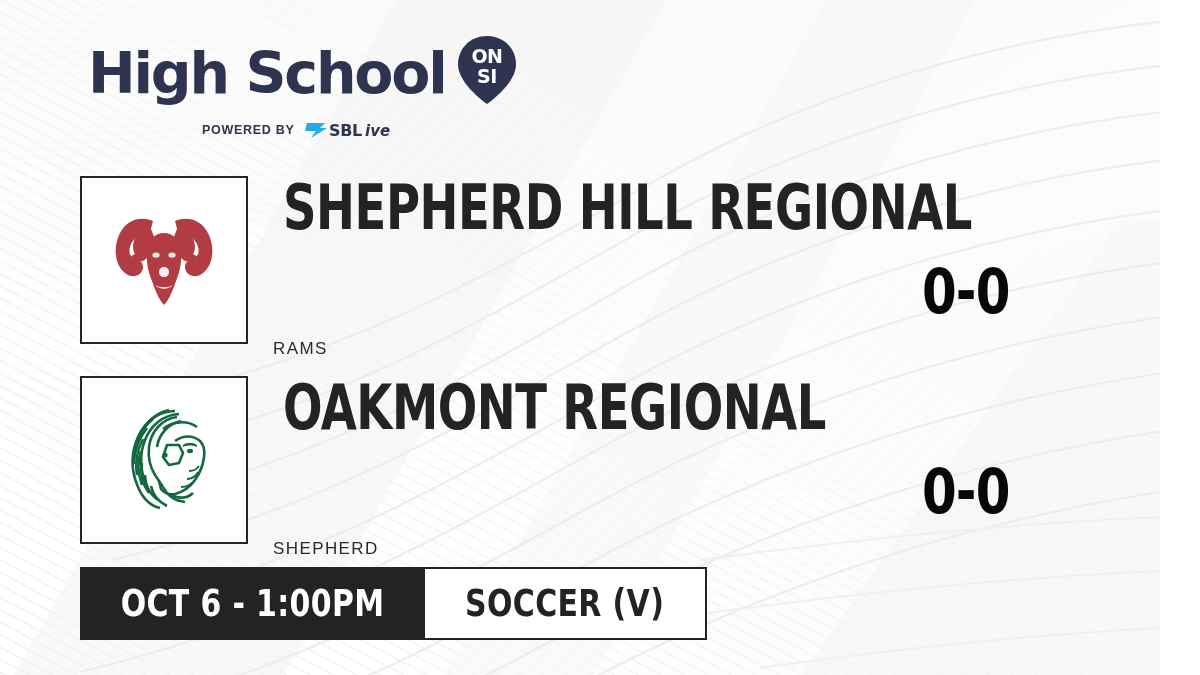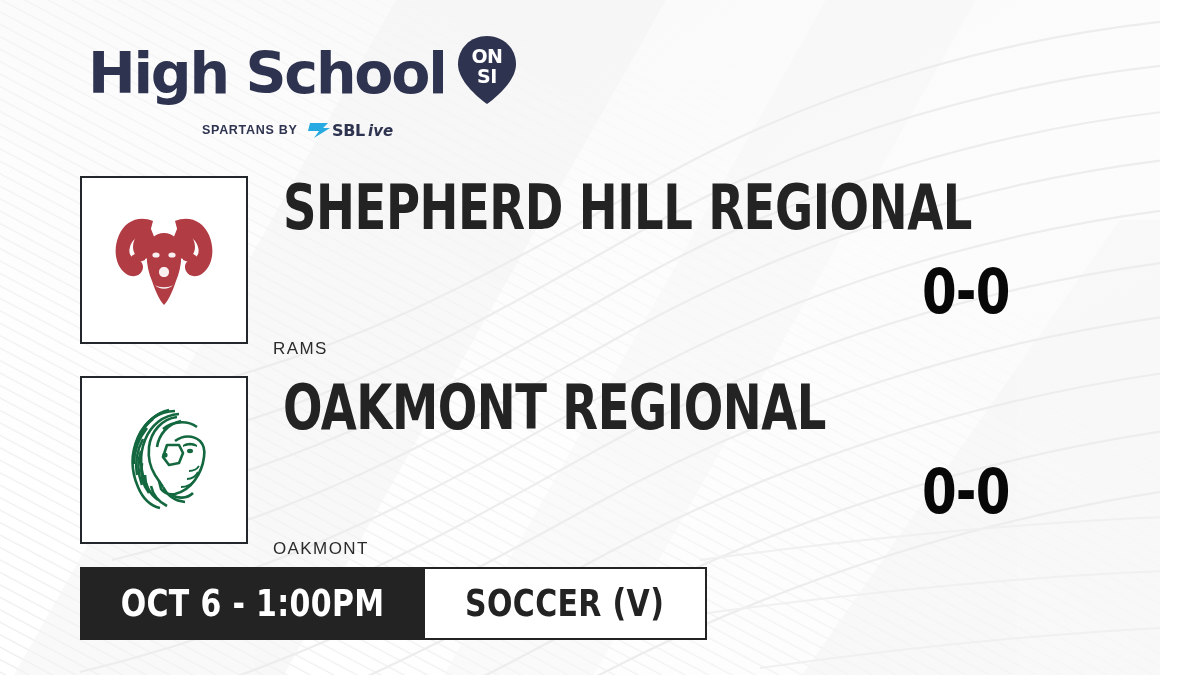--- a/index.html
+++ b/index.html
@@ -233,21 +233,21 @@
       <div id="brand-wordmark">High School</div>
       <div id="brand-pin">
         <svg width="62" height="72" viewBox="0 0 62 72" aria-hidden="true">
           <path d="M31 2 C14.5 2 2 14.4 2 30.2 C2 46 20 62 31 70 C42 62 60 46 60 30.2 C60 14.4 47.5 2 31 2 Z" fill="#2e3350"></path>
           <text x="31" y="29" text-anchor="middle" font-family="DejaVu Sans, sans-serif" font-size="19" font-weight="bold" fill="#ffffff" letter-spacing="-0.5">ON</text>
           <text x="31" y="49" text-anchor="middle" font-family="DejaVu Sans, sans-serif" font-size="19" font-weight="bold" fill="#ffffff" letter-spacing="-0.5">SI</text>
         </svg>
       </div>
     </div>
     <div id="powered-row">
-      <div id="powered-label">SPARTANS BY</div>
+      <div id="powered-label">POWERED BY</div>
       <div id="sblive-mark">
         <svg width="98" height="22" viewBox="0 0 98 22" aria-hidden="true">
           <g>
             <polygon points="4,4 22,4 17,9 24,9 8,19 13,12 2,12" fill="#27a9e1"></polygon>
           </g>
           <text x="26" y="17" font-family="DejaVu Sans, sans-serif" font-size="16" font-weight="bold" fill="#2e3350" letter-spacing="-0.3">SBL</text>
           <text x="62" y="17" font-family="DejaVu Sans, sans-serif" font-size="15" font-weight="bold" font-style="italic" fill="#2e3350">ive</text>
         </svg>
       </div>
     </div>
@@ -328,21 +328,21 @@
       </g>
       <g fill="none" stroke="#14683f" stroke-width="1.8">
 
         <path d="M84 70 C88 70 92 68 94 65"></path>
         <path d="M82 78 C87 78 91 75 93 71"></path>
         <path d="M76 86 C82 86 87 83 90 79"></path>
       </g>
     </svg>
   </div>
   <div class="team-name" id="team-name-away">OAKMONT REGIONAL</div>
-  <div class="team-nickname" id="team-nickname-away">OAKMONT</div>
+  <div class="team-nickname" id="team-nickname-away">SHEPHERD</div>
   <div class="team-record" id="team-record-away">0-0</div>
 
   <div id="info-bar">
     <div id="info-date">
       <span>OCT 6 - 1:00PM</span>
     </div>
     <div id="info-sport">
       <span>SOCCER (V)</span>
     </div>
   </div>

